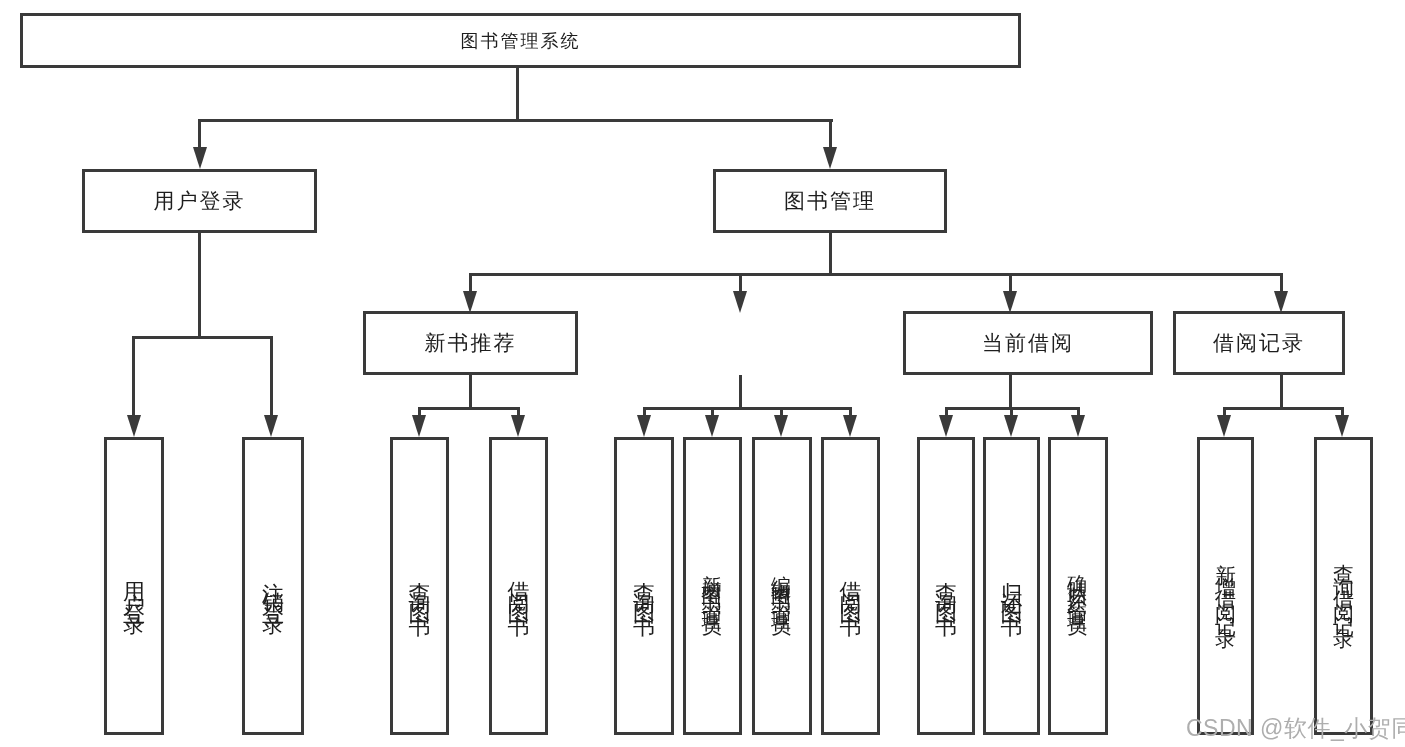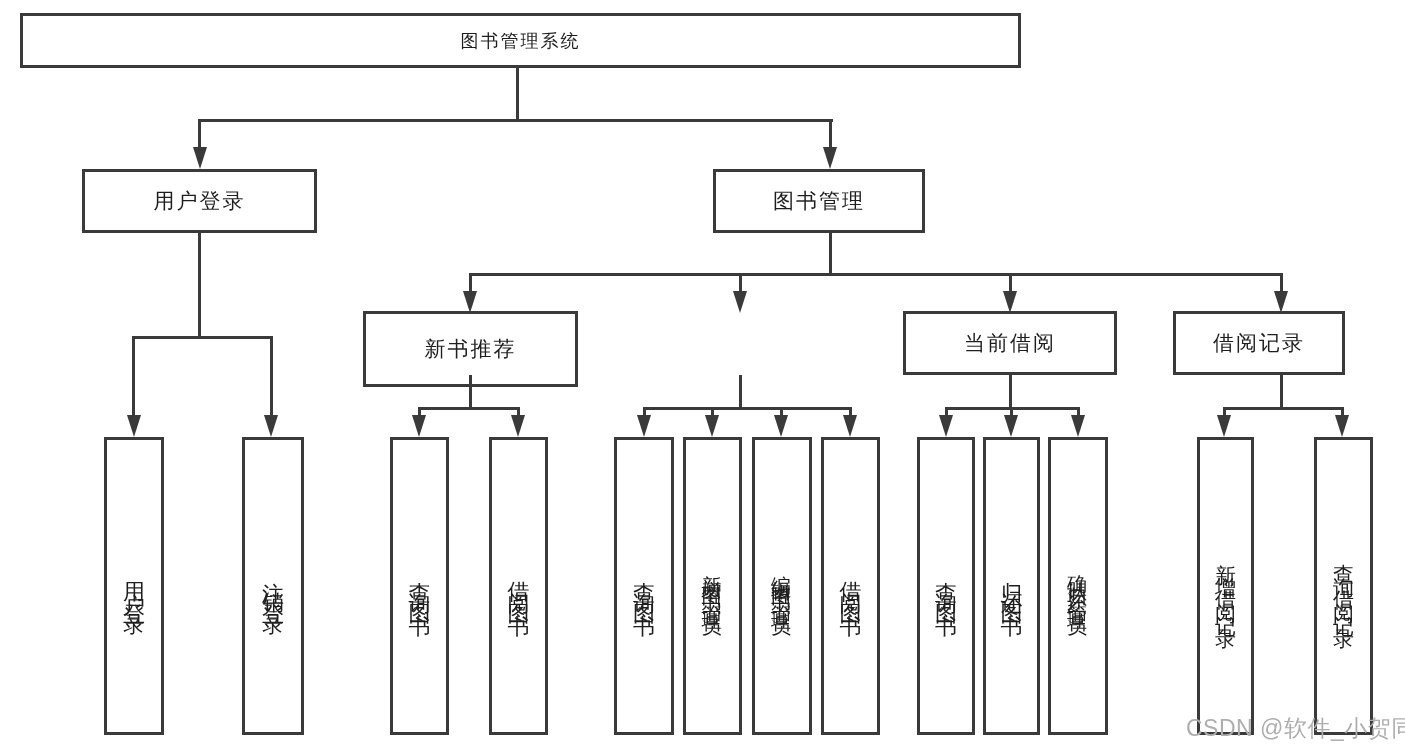--- a/index.html
+++ b/index.html
@@ -45,21 +45,21 @@
   <div class="vline" style="left:516px;top:68px;height:54px"></div>
   <div class="hline" style="left:198px;top:119px;width:635px"></div>
   <div class="vline" style="left:198px;top:119px;height:30px"></div>
   <div class="arrow" style="left:193px;top:147px"></div>
   <div class="vline" style="left:829px;top:119px;height:30px"></div>
   <div class="arrow" style="left:823px;top:147px"></div>
 
   <div class="box" style="left:82px;top:169px;width:235px;height:64px">
     <span>用户登录</span>
   </div>
-  <div class="box" style="left:713px;top:169px;width:212px;height:64px">
+  <div class="box" style="left:713px;top:169px;width:234px;height:64px">
     <span>图书管理</span>
   </div>
 
   <div class="vline" style="left:198px;top:233px;height:105px"></div>
   <div class="hline" style="left:132px;top:336px;width:141px"></div>
   <div class="vline" style="left:132px;top:336px;height:79px"></div>
   <div class="arrow" style="left:127px;top:415px"></div>
   <div class="vline" style="left:270px;top:336px;height:79px"></div>
   <div class="arrow" style="left:264px;top:415px"></div>
 
@@ -67,24 +67,24 @@
   <div class="hline" style="left:469px;top:273px;width:813px"></div>
   <div class="vline" style="left:469px;top:273px;height:20px"></div>
   <div class="arrow" style="left:463px;top:291px"></div>
   <div class="vline" style="left:739px;top:273px;height:20px"></div>
   <div class="arrow" style="left:733px;top:291px"></div>
   <div class="vline" style="left:1009px;top:273px;height:20px"></div>
   <div class="arrow" style="left:1003px;top:291px"></div>
   <div class="vline" style="left:1280px;top:273px;height:20px"></div>
   <div class="arrow" style="left:1274px;top:291px"></div>
 
-  <div class="box" style="left:363px;top:311px;width:215px;height:76px">
+  <div class="box" style="left:363px;top:311px;width:215px;height:64px">
     <span>新书推荐</span>
   </div>
-  <div class="box" style="left:903px;top:311px;width:214px;height:64px">
+  <div class="box" style="left:903px;top:311px;width:250px;height:64px">
     <span>当前借阅</span>
   </div>
   <div class="box" style="left:1173px;top:311px;width:172px;height:64px">
     <span>借阅记录</span>
   </div>
 
   <div class="vline" style="left:469px;top:375px;height:35px"></div>
   <div class="hline" style="left:418px;top:407px;width:102px"></div>
   <div class="vline" style="left:418px;top:407px;height:10px"></div>
   <div class="arrow" style="left:412px;top:415px"></div>

